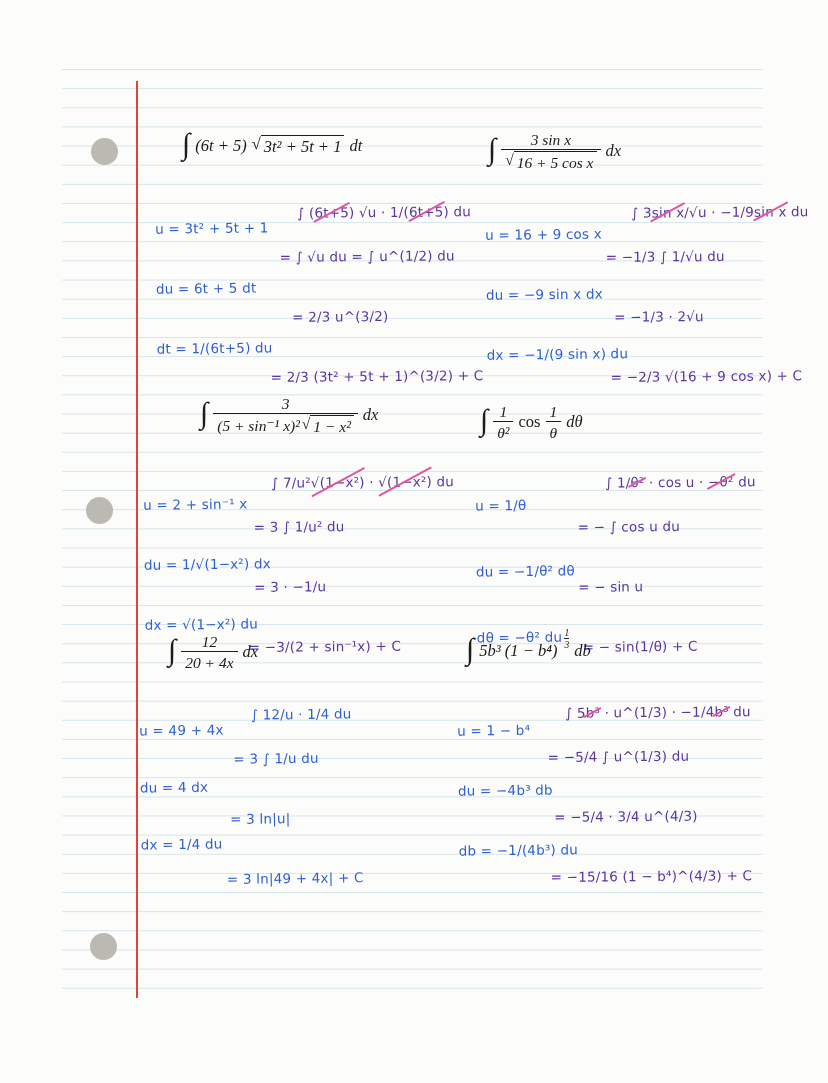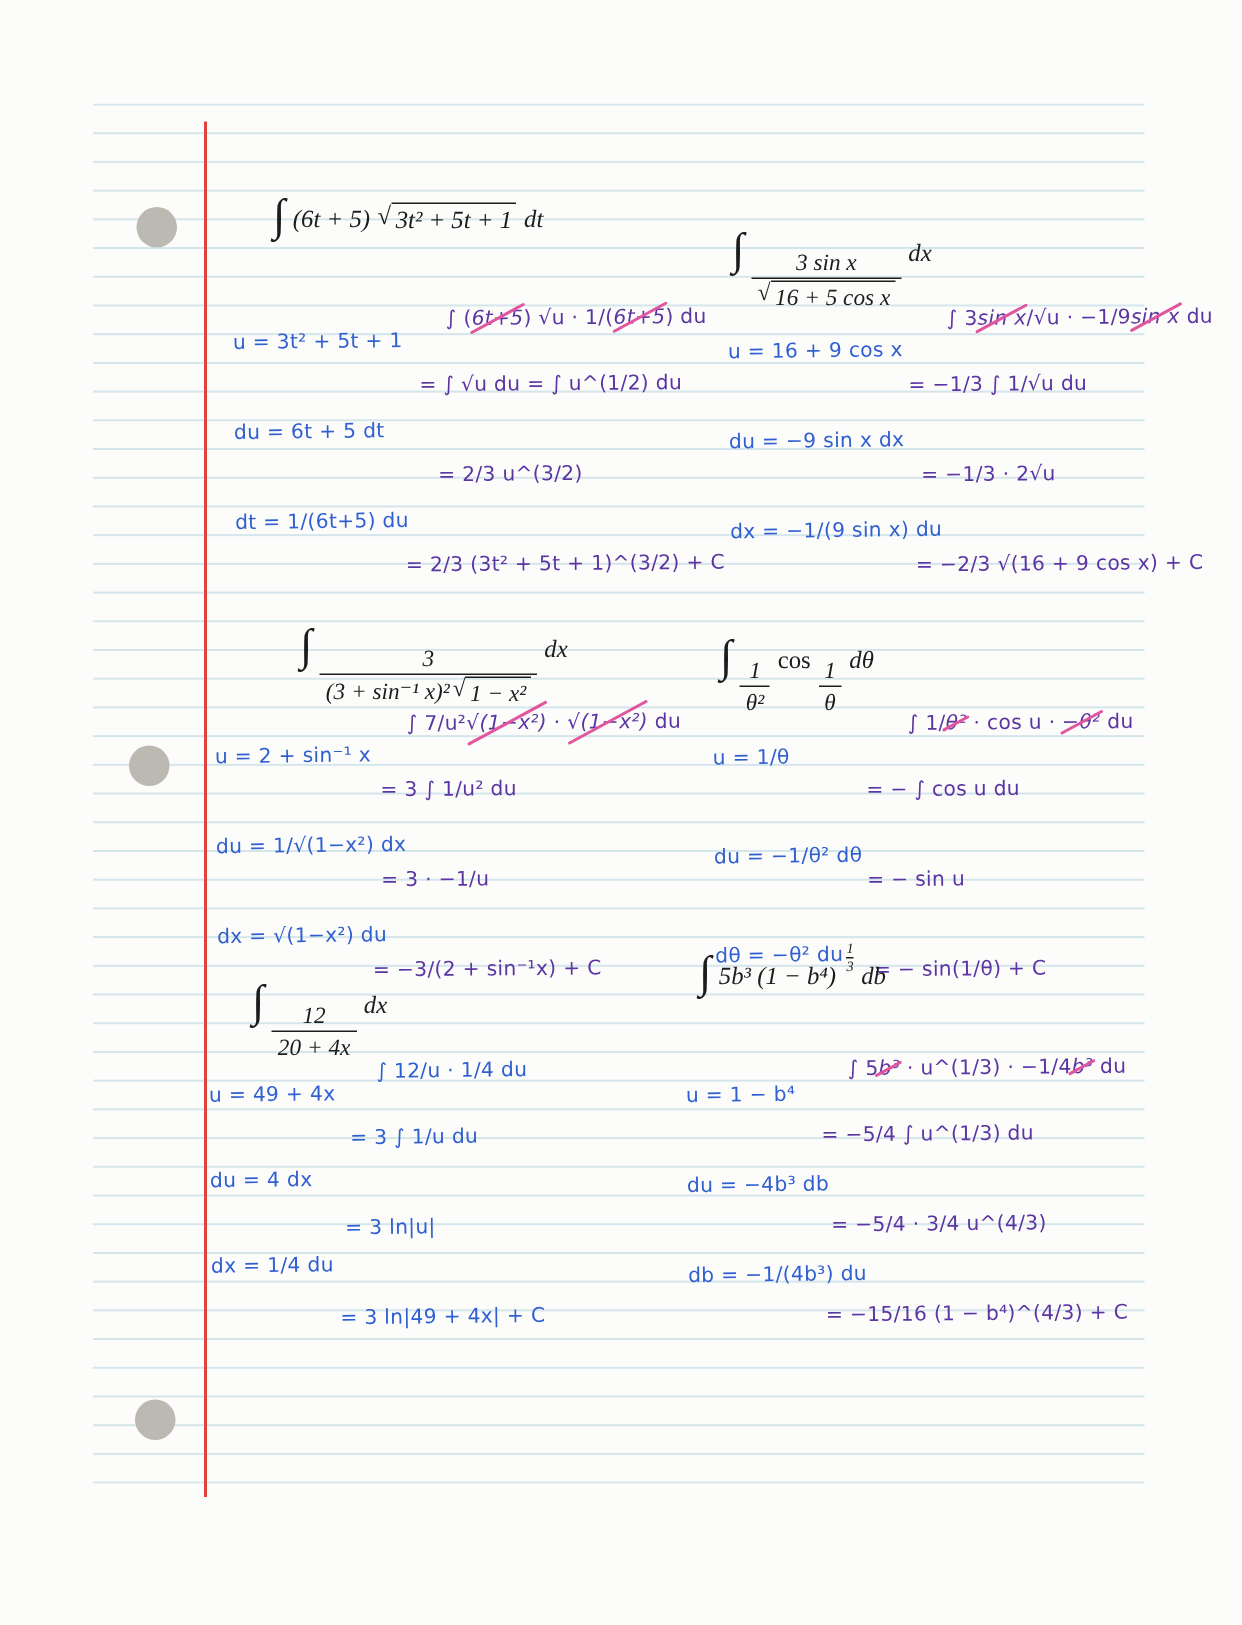--- a/index.html
+++ b/index.html
@@ -16,37 +16,37 @@
     background-size:100% 19.15px;opacity:.85;}
   .margin-line{position:absolute;left:136px;top:81px;width:2px;height:917px;background:var(--margin);}
   .hole{position:absolute;width:27px;height:27px;border-radius:50%;background:var(--hole);}
   .hole-1{left:91px;top:138px;} .hole-2{left:86px;top:497px;} .hole-3{left:90px;top:933px;}
 
   
   .problem{position:absolute;}
   .statement{display:flex;align-items:center;gap:5px;color:var(--print);
     font-family:"Liberation Serif","DejaVu Serif",serif;font-style:italic;font-size:16.5px;white-space:nowrap;}
   .int{font-style:normal;font-size:30px;line-height:1;transform:translateY(-2px);}
-  .frac{display:inline-flex;flex-direction:column;align-items:center;line-height:1.25;font-size:15.5px;margin-top:36px;}
+  .frac{display:inline-flex;flex-direction:column;align-items:center;line-height:1.25;font-size:15.5px;}
   .frac .den-row{border-top:1.4px solid var(--print);padding:1px 4px 0 4px;display:inline-flex;align-items:center;gap:2px;}
   .frac .num{padding:0 4px;display:inline-flex;align-items:center;gap:2px;}
   .sqrt{display:inline-flex;align-items:flex-start;}
   .rad{font-style:normal;transform:translateY(-1px);}
   .radbody{border-top:1.4px solid var(--print);padding:1px 3px 0 3px;}
   .expfrac{display:inline-flex;flex-direction:column;align-items:center;font-size:9.5px;line-height:1.1;
     font-style:italic;transform:translateY(-12px);margin-left:2px;}
   .expfrac .eden{border-top:1px solid var(--print);padding-top:1px;}
 
   
   .hand{font-family:"DejaVu Sans",sans-serif;font-size:13.5px;white-space:pre;letter-spacing:.2px;}
   .hand div{height:28px;line-height:28px;}
   .blue{color:var(--ink-blue);transform:rotate(-.7deg);}
   .purple{color:var(--ink-purple);transform:rotate(-.5deg);}
   .work-line1{display:inline-block;}
-  .cancel{position:relative;display:inline-block;font-style:italic;}
+  .cancel{position:relative;display:inline-block;}
   .cancel::after{content:"";position:absolute;left:-3px;right:-3px;top:48%;height:2px;
     background:var(--ink-pink);transform:rotate(-28deg);border-radius:2px;}
   .cancel:empty::after{display:none;}
 </style>
 </head>
 <body>
 
 <div class="canvas">
 
   <div class="rules"></div>
@@ -104,21 +104,21 @@
     <div>= −1/3 · 2√u</div>
     <div style="margin-left:-4px;">= −2/3 √(16 + 9 cos x) + C</div>
   </div>
 
   <div class="problem" style="left:200px;top:394px;">
     <div class="statement">
       <span class="int">∫</span>
       <span class="frac">
         <span class="num">3</span>
         <span class="den-row">
-          <span>(3 + sin⁻¹ x)²</span>
+          <span>(5 + sin⁻¹ x)²</span>
           <span class="sqrt">
             <span class="rad">√</span>
             <span class="radbody">1 − x²</span>
           </span>
         </span>
       </span>
       <span>dx</span>
     </div>
   </div>
   <div class="problem hand blue" style="left:144px;top:458px;">

